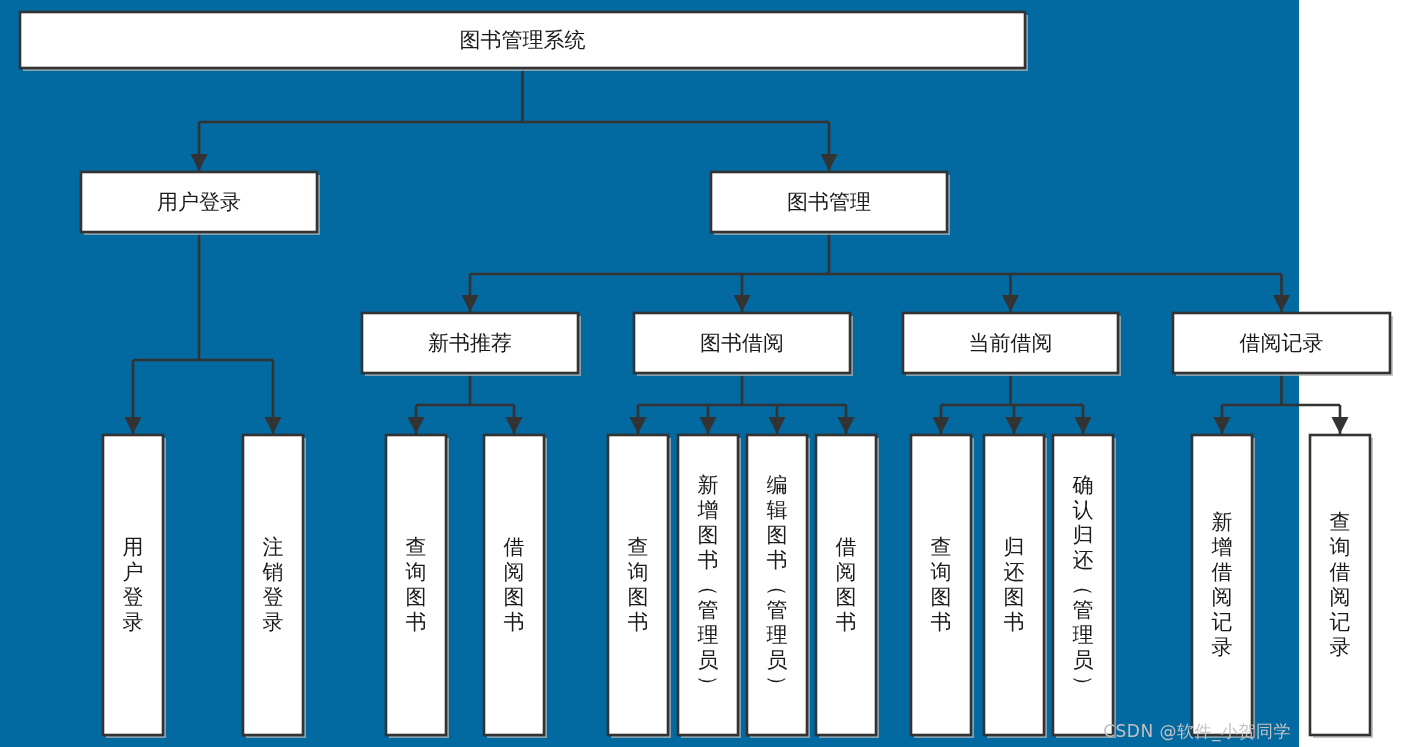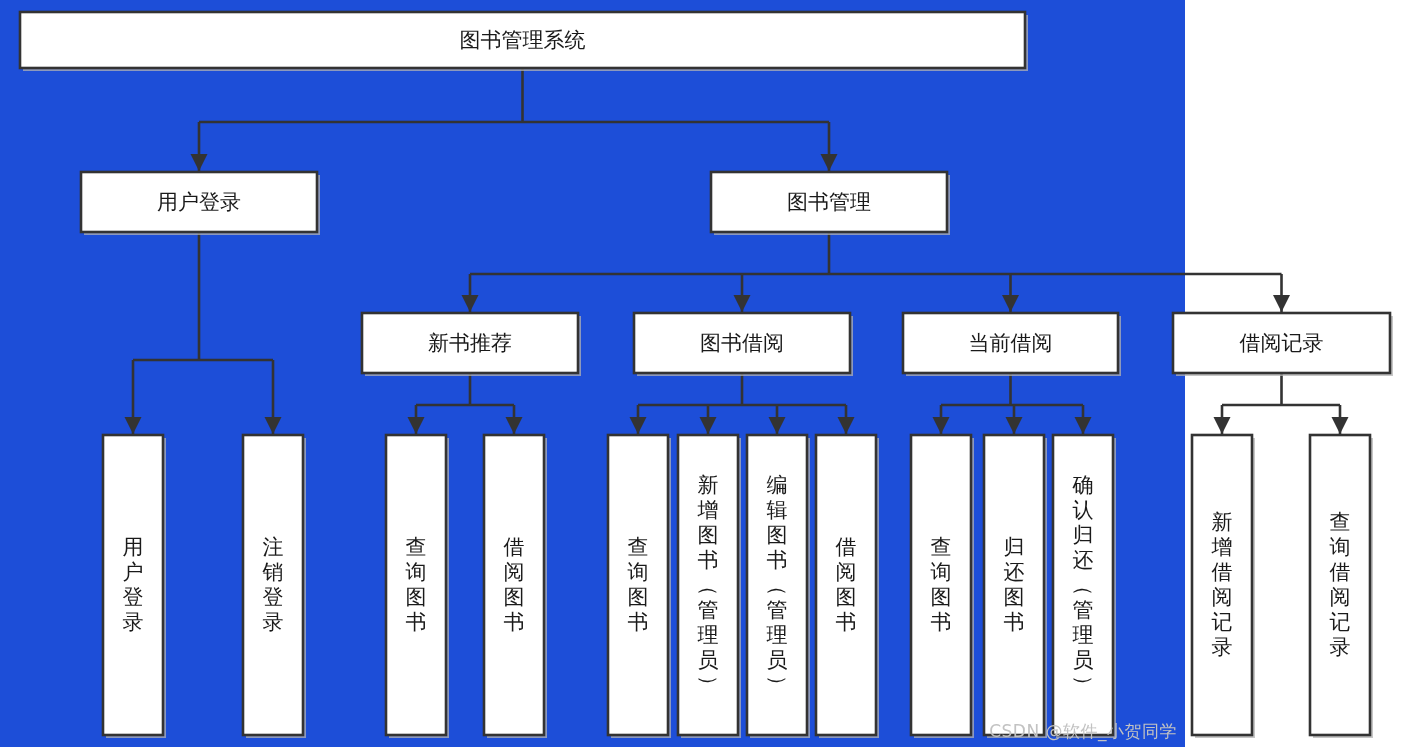--- a/index.html
+++ b/index.html
@@ -8,23 +8,23 @@
     background: #ffffff;
   }
   body {
     width: 1405px;
     height: 747px;
     font-family: "DejaVu Sans", "Liberation Sans", sans-serif;
     overflow: hidden;
   }
   #diagram-root {
     position: relative;
-    width: 1185px;
+    width: 1299px;
     height: 747px;
-    background: #1d4ed8;
+    background: #0369a1;
   }
   svg#flowchart {
     position: absolute;
     top: 0;
     left: 0;
     width: 1405px;
     height: 747px;
     display: block;
   }
   .node-rect {

